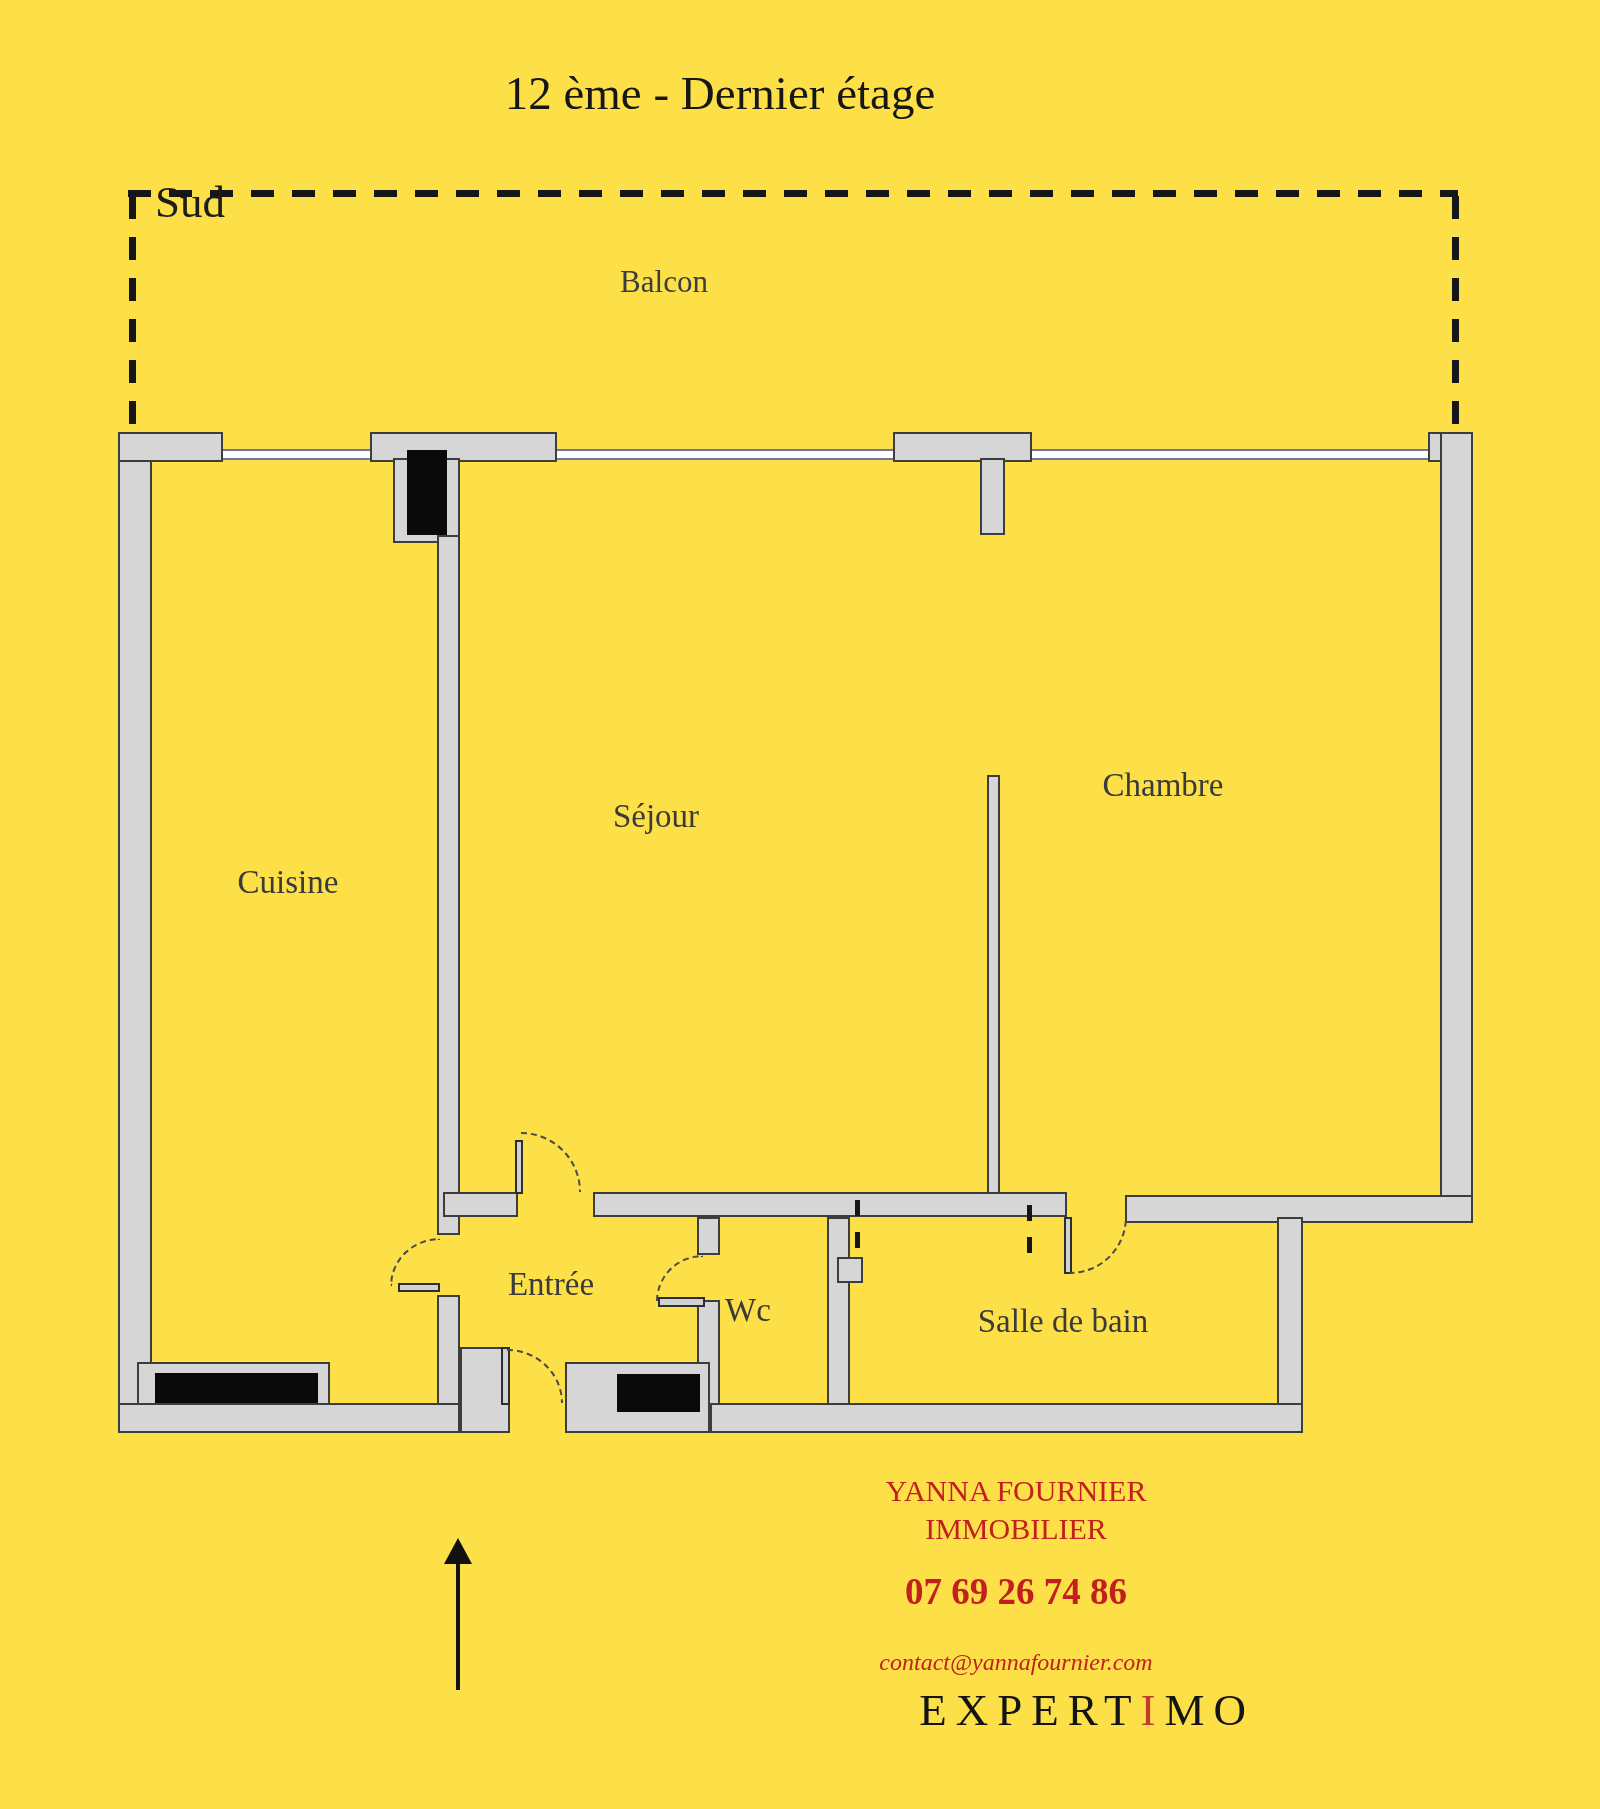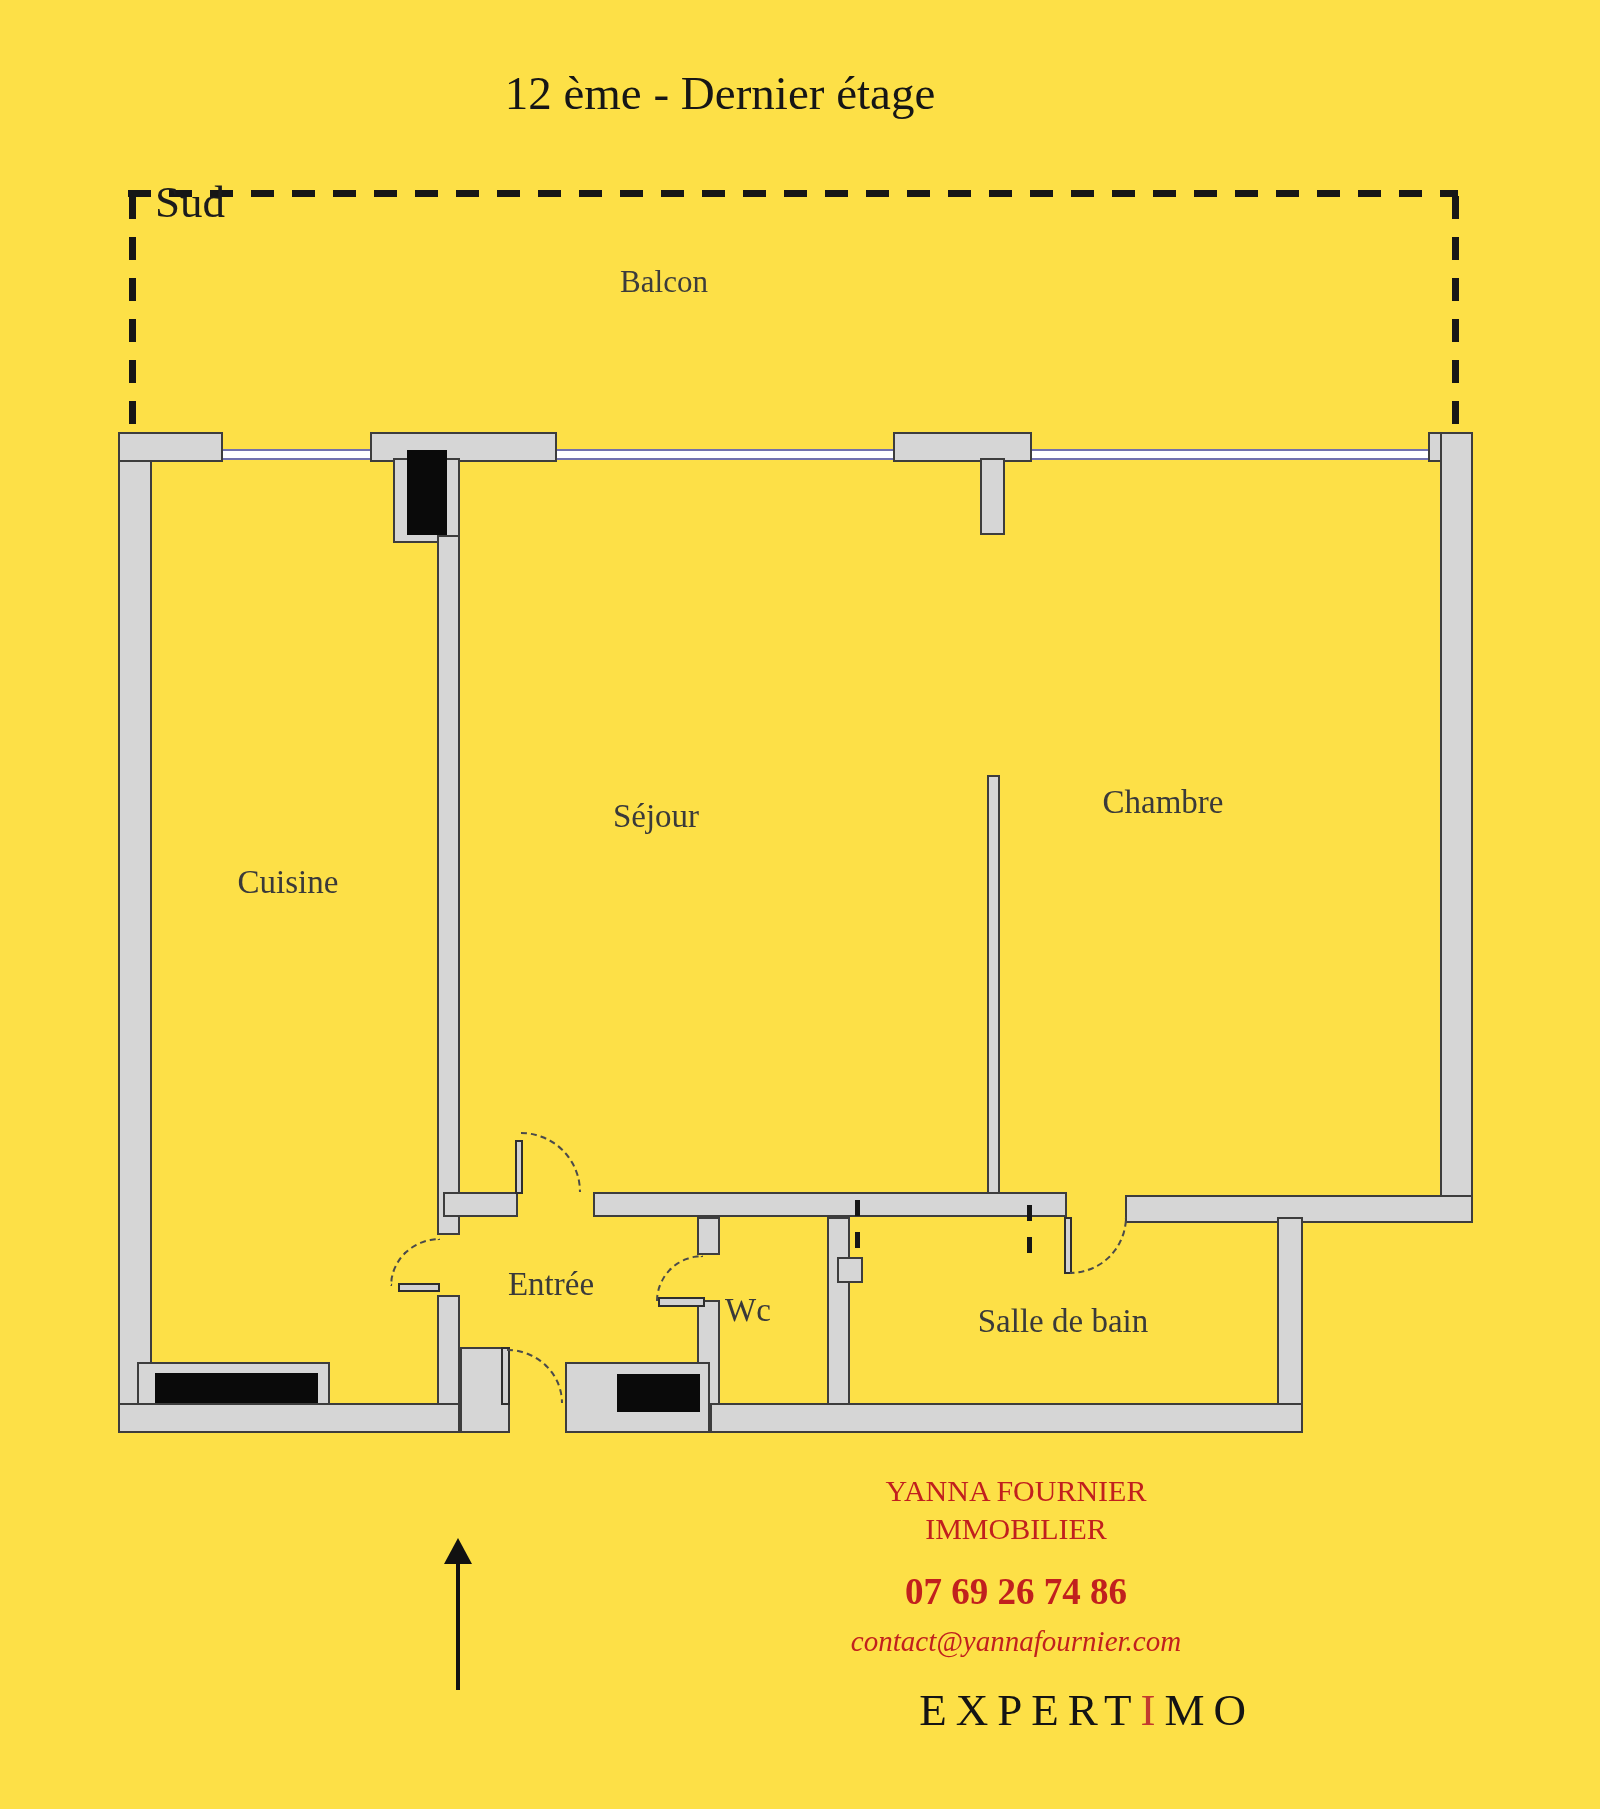--- a/index.html
+++ b/index.html
@@ -18,21 +18,21 @@
   .dash-v.thin{width:5px;background:repeating-linear-gradient(180deg,#161616 0 16px,transparent 16px 32px);}
   .arc{position:absolute;box-sizing:border-box;border:0 dashed #4a4a4a;}
   .leaf{position:absolute;background:#d2d2d2;border:2px solid #2e2e2e;box-sizing:border-box;}
   .lbl{position:absolute;color:#1c1c1c;}
   .room-label{position:absolute;color:#3a3a3a;font-size:33px;text-align:center;}
   .title{position:absolute;top:66px;left:0;width:1440px;text-align:center;font-size:47px;color:#161616;}
   .balcony-label{color:#1c1c1c;}
   .footer{position:absolute;top:1472px;left:716px;width:600px;text-align:center;color:var(--accent-red,#c1201e);}
   .footer .l1{font-size:30px;line-height:38px;}
   .footer .phone{font-size:37px;font-weight:bold;margin-top:22px;}
-  .footer .email{font-size:29px;font-style:italic;margin-top:12px;}
+  .footer .email{font-size:24px;font-style:italic;margin-top:36px;}
   .logo{position:absolute;top:1684px;left:855px;width:400px;text-align:right;font-size:45px;letter-spacing:9px;color:#141414;font-weight:300;}
   .logo .accent{color:var(--logo-accent,#c23b2e);}
   .arrow-shaft{position:absolute;left:456px;top:1560px;width:4px;height:130px;background:#111;}
   .arrow-head{position:absolute;left:444px;top:1538px;width:0;height:0;border-left:14px solid transparent;border-right:14px solid transparent;border-bottom:26px solid #111;}
 </style>
 </head>
 <body>
 
 <div id="plan" style="--wall-fill: #d6d6d6; --wall-stroke: #3d3d3d; --window: #7272ae; --accent-red: #c1201e; --logo-accent: #c23b2e; --black: #0a0a0a;">
 
@@ -93,21 +93,21 @@
   <div class="arc" style="left:507px;top:1349px;width:56px;height:54px;border-top-width:2px;border-right-width:2px;border-top-right-radius:100% 100%;"></div>
 
   <div class="leaf" style="left:658px;top:1297px;width:47px;height:10px;"></div>
   <div class="arc" style="left:656px;top:1255px;width:47px;height:46px;border-top-width:2px;border-left-width:2px;border-top-left-radius:100% 100%;"></div>
 
   <div class="leaf" style="left:1064px;top:1217px;width:8px;height:57px;"></div>
   <div class="arc" style="left:1070px;top:1217px;width:57px;height:57px;border-bottom-width:2px;border-right-width:2px;border-bottom-right-radius:100% 100%;"></div>
 
   <div class="room-label" style="left:138px;top:864px;width:300px;">Cuisine</div>
   <div class="room-label" style="left:506px;top:798px;width:300px;">Séjour</div>
-  <div class="room-label" style="left:1013px;top:784px;width:300px;">Chambre</div>
+  <div class="room-label" style="left:1013px;top:767px;width:300px;">Chambre</div>
   <div class="room-label" style="left:426px;top:1266px;width:250px;">Entrée</div>
   <div class="room-label" style="left:648px;top:1292px;width:200px;">Wc</div>
   <div class="room-label" style="left:913px;top:1303px;width:300px;">Salle de bain</div>
 
   <div class="arrow-head"></div>
   <div class="arrow-shaft"></div>
 
   <div class="footer">
     <div class="l1">YANNA FOURNIER</div>
     <div class="l1">IMMOBILIER</div>

